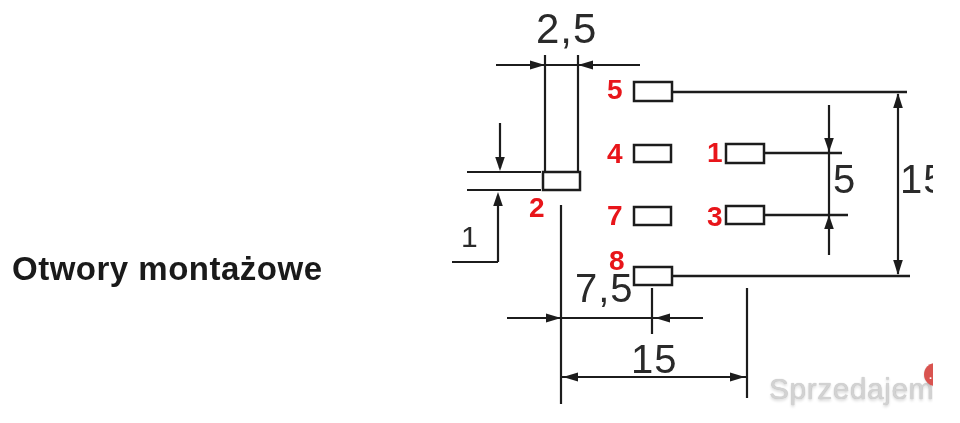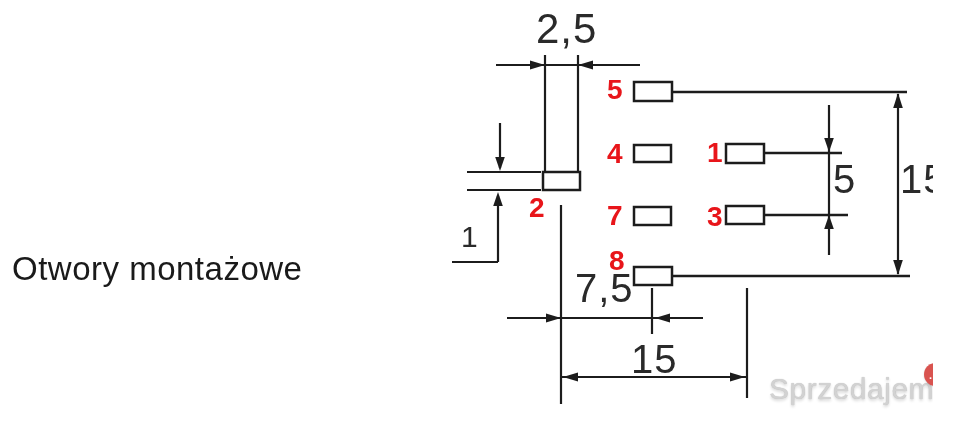--- a/index.html
+++ b/index.html
@@ -24,21 +24,21 @@
     font-family:"Liberation Sans",sans-serif;font-weight:400;
     font-size:40px;line-height:1;letter-spacing:1px;white-space:nowrap;
   }
   .padlabel{
     position:absolute;color:var(--pad_label);
     font-family:"Liberation Sans",sans-serif;font-weight:700;
     font-size:28px;line-height:1;white-space:nowrap;
   }
   .caption{
     position:absolute;left:12px;top:251px;color:#1a1a1a;
-    font-size:33px;line-height:36px;letter-spacing:0.5px;font-weight:400;
+    font-size:33px;line-height:36px;letter-spacing:0.5px;font-weight:700;
     white-space:nowrap;
   }
   .watermark-brand{
     position:absolute;left:769px;top:372px;
     font-size:30px;font-weight:400;letter-spacing:0.5px;
     color:var(--watermark_text);
     text-shadow:0 2px 3px rgba(0,0,0,0.16), 0 0 1px #c4c4c4;
     white-space:nowrap;
   }
   .watermark-badge{

